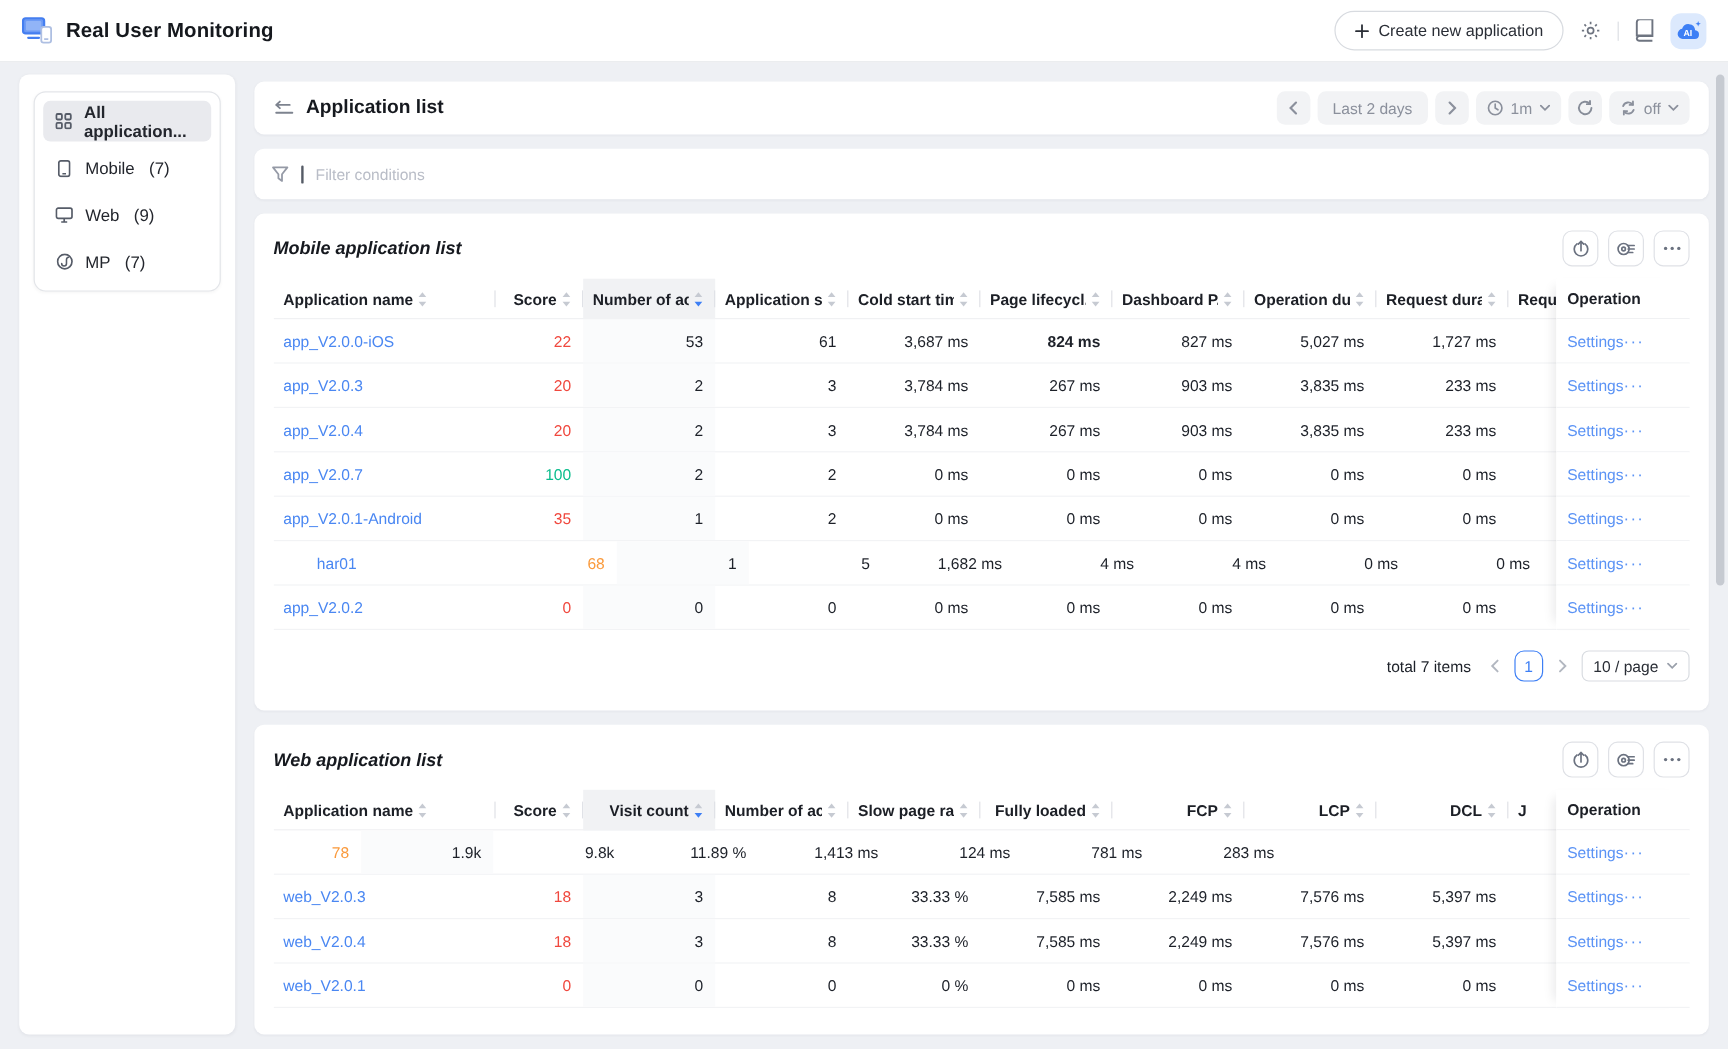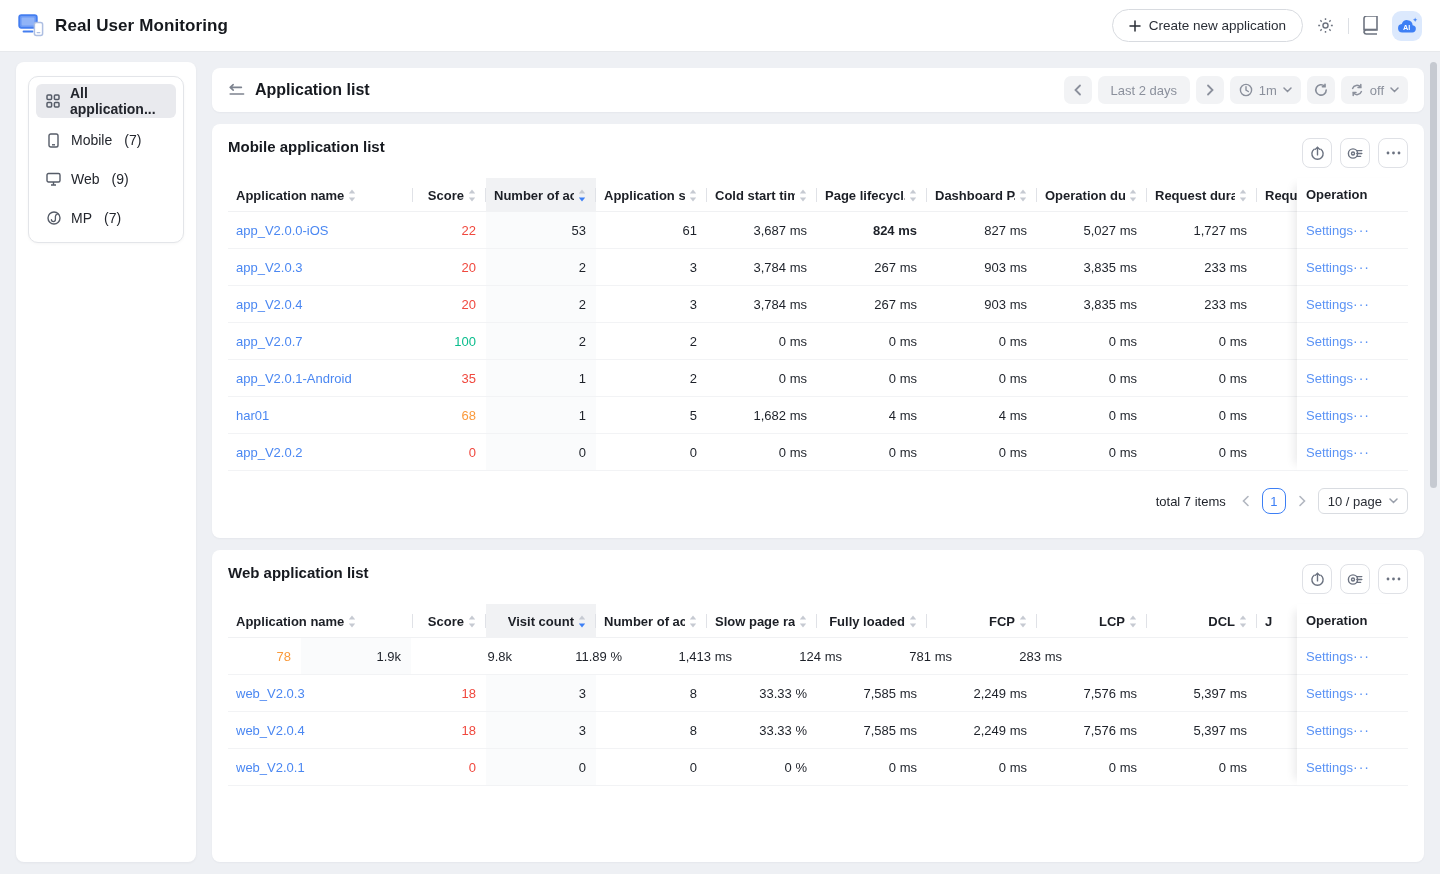--- a/index.html
+++ b/index.html
@@ -73,21 +73,21 @@
   .filter-input {
     border: none; outline: none; flex: 1; font-size: 13px; color: #2a2e36;
     font-family: "Liberation Sans", sans-serif; background: transparent;
   }
   .filter-input::placeholder { color: #b9bdc7; }
 
   
   .card-table { padding: 14px 16px 0 16px; overflow: hidden; }
   .card-table.mobile { height: 414px; }
   .card-table.web { flex: 1; }
-  .tcard-head { display: flex; align-items: flex-start; height: 30px; }
+  .tcard-head { display: flex; align-items: center; height: 30px; font-style: italic; }
   .tcard-title { font-size: 15px; font-weight: 700; color: #16191f; }
   .tcard-actions { margin-left: auto; display: flex; gap: 8px; }
   .icon-btn {
     width: 30px; height: 30px; border: 1px solid #dfe1e6; border-radius: 8px; background: #fff;
     display: flex; align-items: center; justify-content: center; cursor: pointer;
   }
 
   .tbl { position: relative; margin-top: 10px; }
   .tbl-scroll { overflow: hidden; width: 100%; }
   .thead { display: flex; height: 34px; border-bottom: 1px solid #f0f1f3; }
@@ -297,20 +297,29 @@
             </svg>
           </span>
           <span>off</span>
           <svg width="9" height="6" viewBox="0 0 9 6" fill="none" stroke="#8b909c" stroke-width="1.5" stroke-linecap="round">
               <path d="M1 1l3.5 3.5L8 1"></path>
             </svg>
         </span>
       </div>
     </div>
 
+    <div class="card card-filter">
+      <span style="display:flex">
+        <svg width="15" height="15" viewBox="0 0 15 15" fill="none" stroke="#959aa6" stroke-width="1.5" stroke-linejoin="round">
+          <path d="M1.5 1.5h12L9 7.2v5.6L6 10.6V7.2L1.5 1.5Z"></path>
+        </svg>
+      </span>
+      <span class="cursor-bar"></span>
+      <input class="filter-input" value="" placeholder="Filter conditions" style="">
+    </div>
 
     <div class="card card-table mobile">
       <div class="tcard-head">
         <span class="tcard-title">Mobile application list</span>
         <div class="tcard-actions">
           <span class="icon-btn">
             <svg width="15" height="15" viewBox="0 0 16 16" fill="none" stroke="#6b7280" stroke-width="1.5" stroke-linecap="round">
               <path d="M4.4 3.4a6 6 0 1 0 7.2 0"></path>
                 <path d="M8 9.5V1.5M5.6 3.6 8 1.2l2.4 2.4"></path>
             </svg>
@@ -466,21 +475,21 @@
                 <div class="td r sorted-col" style="width: 110px;">1</div>
                 <div class="td r" style="width: 111px;">2</div>
                 <div class="td r" style="width: 110px;">0 ms</div>
                 <div class="td r" style="width: 110px;">0 ms</div>
                 <div class="td r" style="width: 110px;">0 ms</div>
                 <div class="td r" style="width: 110px;">0 ms</div>
                 <div class="td r" style="width: 110px;">0 ms</div>
                 <div class="td l" style="width: 110px;"></div>
               </div>
               <div class="tr">
-                <div class="td l" style="width: 185px;">
+                <div class="td l" style="width: 185px; margin-left: 28px;">
                   <span class="app-link">har01</span>
                 </div>
                 <div class="td r score-orange" style="width: 73px;">68</div>
                 <div class="td r sorted-col" style="width: 110px;">1</div>
                 <div class="td r" style="width: 111px;">5</div>
                 <div class="td r" style="width: 110px;">1,682 ms</div>
                 <div class="td r" style="width: 110px;">4 ms</div>
                 <div class="td r" style="width: 110px;">4 ms</div>
                 <div class="td r" style="width: 110px;">0 ms</div>
                 <div class="td r" style="width: 110px;">0 ms</div>

